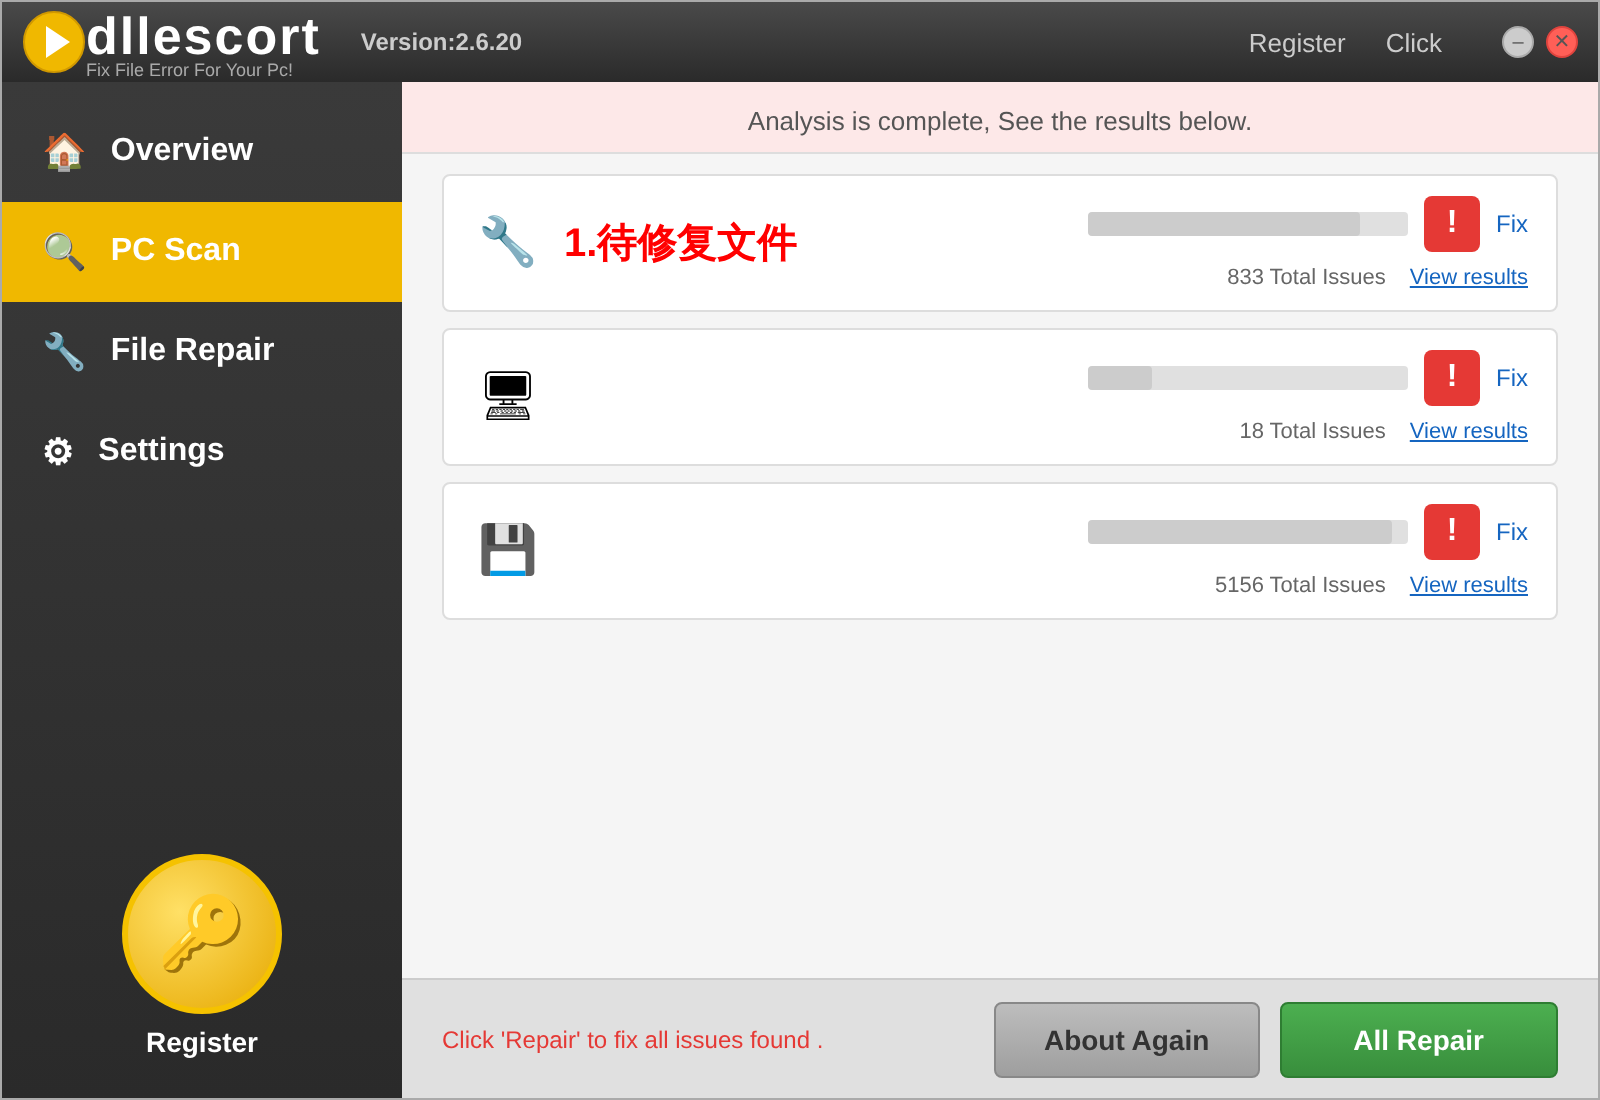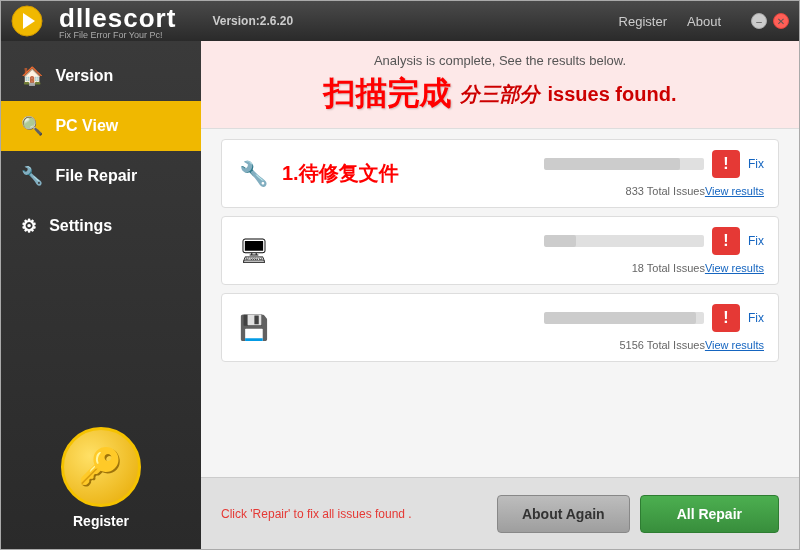--- a/index.html
+++ b/index.html
@@ -26,21 +26,21 @@
       background: linear-gradient(to bottom, #4a4a4a, #2a2a2a);
       display: flex;
       align-items: center;
       padding: 0 10px;
       justify-content: space-between;
     }
 
     .titlebar-left {
       display: flex;
       align-items: center;
-      gap: 16px;
+      gap: 0;
     }
 
     .logo-icon {
       width: 32px;
       height: 32px;
     }
 
     .brand-name {
       font-size: 26px;
       font-weight: bold;
@@ -264,38 +264,39 @@
 
     .fix-link {
       font-size: 12px;
       color: #1565c0;
       cursor: pointer;
     }
 
     .result-bottom-row {
       display: flex;
       align-items: center;
+      gap: 12px;
       margin-top: 3px;
     }
 
     .issues-count {
       font-size: 11px;
       color: #666;
     }
 
     .view-results-link {
       font-size: 11px;
       color: #1565c0;
       cursor: pointer;
       text-decoration: underline;
     }
 
     
     .footer {
-      height: 72px;
+      height: 60px;
       background: #e0e0e0;
       border-top: 1px solid #ccc;
       display: flex;
       align-items: center;
       justify-content: space-between;
       padding: 0 20px;
     }
 
     .footer-hint {
       font-size: 12px;
@@ -366,40 +367,40 @@
         <polygon points="12,8 24,16 12,24" fill="white"></polygon>
       </svg>
       <div>
         <span class="brand-name">dllescort</span>
         <span class="brand-sub">Fix File Error For Your Pc!</span>
       </div>
       <span class="version-text">Version:2.6.20</span>
     </div>
     <div class="titlebar-right">
       <a class="titlebar-link">Register</a>
-      <a class="titlebar-link">About</a>
+      <a class="titlebar-link">Click</a>
       <div class="window-controls">
         <div class="win-btn minimize">–</div>
         <div class="win-btn close">✕</div>
       </div>
     </div>
   </div>
 
   <div class="main-area">
 
     <div class="sidebar">
 
       <div class="nav-item">
         <span class="nav-icon">🏠</span>
-        <span>Version</span>
+        <span>Overview</span>
       </div>
 
       <div class="nav-item active">
         <span class="nav-icon">🔍</span>
-        <span>PC View</span>
+        <span>PC Scan</span>
       </div>
 
       <div class="nav-item">
         <span class="nav-icon">🔧</span>
         <span>File Repair</span>
       </div>
 
       <div class="nav-item">
         <span class="nav-icon">⚙</span>
         <span>Settings</span>
@@ -411,25 +412,20 @@
         </div>
         <span class="register-label">Register</span>
       </div>
 
     </div>
 
     <div class="content">
 
       <div class="analysis-banner">
         <div class="analysis-text">Analysis is complete, See the results below.</div>
-        <div style="display:flex; align-items:center; justify-content:center; gap:8px; flex-wrap:wrap;">
-          <span class="scan-complete-title">扫描完成</span>
-          <span style="font-size:20px; color:#c00; font-weight:bold; font-style:italic;">分三部分</span>
-          <span class="issues-found-text">issues found.</span>
-        </div>
       </div>
 
       <div class="results-area">
 
         <div class="result-item">
           <div class="result-left-section">
             <div class="result-item-icon">🔧</div>
             <div class="result-item-title">1.待修复文件</div>
           </div>
           <div style="flex:1;"></div>

